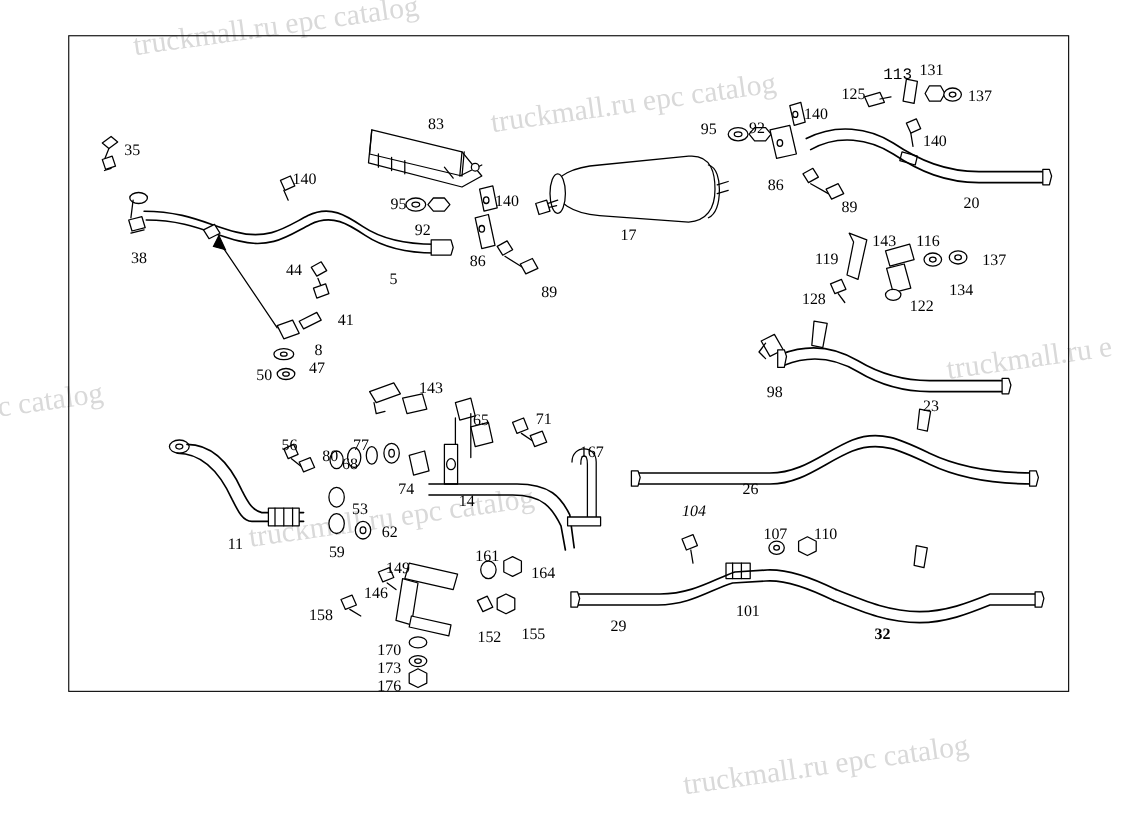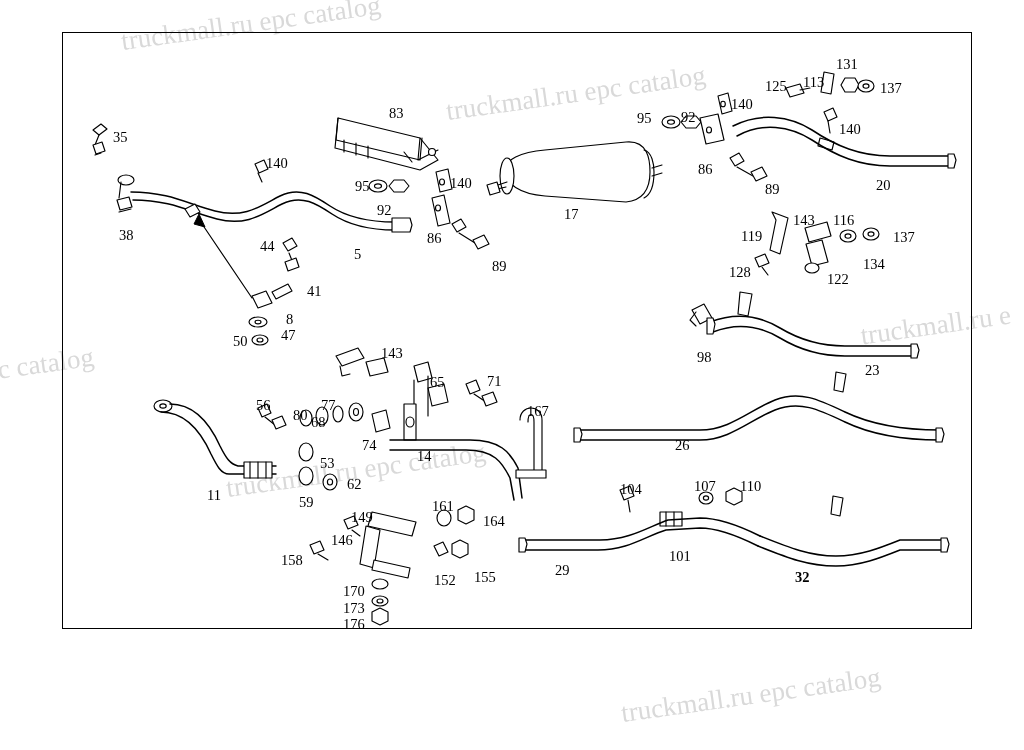--- a/index.html
+++ b/index.html
@@ -310,34 +310,34 @@
       <div class="lbl" style="left: 450px; top: 176px;">140</div>
       <div class="lbl" style="left: 492px; top: 259px;">89</div>
       <div class="lbl" style="left: 389px; top: 106px; text-align: right;">83</div>
       <div class="lbl" style="left: 564px; top: 207px;">17</div>
       <div class="lbl" style="left: 637px; top: 111px;">95</div>
       <div class="lbl" style="left: 681px; top: 110px;">92</div>
       <div class="lbl" style="left: 731px; top: 97px;">140</div>
       <div class="lbl" style="left: 698px; top: 162px;">86</div>
       <div class="lbl" style="left: 765px; top: 182px;">89</div>
       <div class="lbl" style="left: 765px; top: 79px;">125</div>
-      <div class="lbl" style="left: 803px; top: 75px;">113</div>
+      <div class="lbl" style="left: 803px; top: 62px; font-family: Liberation Mono, monospace;">113</div>
       <div class="lbl" style="left: 836px; top: 57px;">131</div>
       <div class="lbl" style="left: 880px; top: 81px;">137</div>
       <div class="lbl" style="left: 839px; top: 122px;">140</div>
       <div class="lbl" style="left: 876px; top: 178px;">20</div>
       <div class="lbl" style="left: 741px; top: 229px;">119</div>
       <div class="lbl" style="left: 793px; top: 213px;">143</div>
       <div class="lbl" style="left: 833px; top: 213px;">116</div>
       <div class="lbl" style="left: 893px; top: 230px;">137</div>
       <div class="lbl" style="left: 729px; top: 265px;">128</div>
       <div class="lbl" style="left: 827px; top: 272px;">122</div>
       <div class="lbl" style="left: 863px; top: 257px;">134</div>
       <div class="lbl" style="left: 697px; top: 350px;">98</div>
-      <div class="lbl" style="left: 865px; top: 363px;">23</div>
+      <div class="lbl" style="left: 839px; top: 363px;">23</div>
       <div class="lbl" style="left: 675px; top: 438px;">26</div>
       <div class="lbl" style="left: 256px; top: 398px;">56</div>
       <div class="lbl" style="left: 293px; top: 408px;">80</div>
       <div class="lbl" style="left: 321px; top: 398px;">77</div>
       <div class="lbl" style="left: 311px; top: 375px; margin-top: 40px;">68</div>
       <div class="lbl" style="left: 381px; top: 346px;">143</div>
       <div class="lbl" style="left: 430px; top: 375px;">65</div>
       <div class="lbl" style="left: 487px; top: 374px;">71</div>
       <div class="lbl" style="left: 362px; top: 438px;">74</div>
       <div class="lbl" style="left: 417px; top: 449px;">14</div>
@@ -349,21 +349,21 @@
       <div class="lbl" style="left: 432px; top: 499px;">161</div>
       <div class="lbl" style="left: 483px; top: 514px;">164</div>
       <div class="lbl" style="left: 331px; top: 533px;">146</div>
       <div class="lbl" style="left: 281px; top: 553px;">158</div>
       <div class="lbl" style="left: 434px; top: 573px;">152</div>
       <div class="lbl" style="left: 474px; top: 570px;">155</div>
       <div class="lbl" style="left: 343px; top: 584px;">170</div>
       <div class="lbl" style="left: 343px; top: 601px;">173</div>
       <div class="lbl" style="left: 343px; top: 617px;">176</div>
       <div class="lbl" style="left: 207px; top: 488px;">11</div>
-      <div class="lbl" style="left: 620px; top: 482px;">104</div>
+      <div class="lbl" style="left: 620px; top: 458px; font-style: italic;">104</div>
       <div class="lbl" style="left: 694px; top: 479px;">107</div>
       <div class="lbl" style="left: 740px; top: 479px;">110</div>
       <div class="lbl" style="left: 669px; top: 549px;">101</div>
       <div class="lbl" style="left: 555px; top: 563px;">29</div>
       <div class="lbl" style="left: 795px; top: 570px; font-weight: bold;">32</div>
     </div>
 
 
 </div>
 

